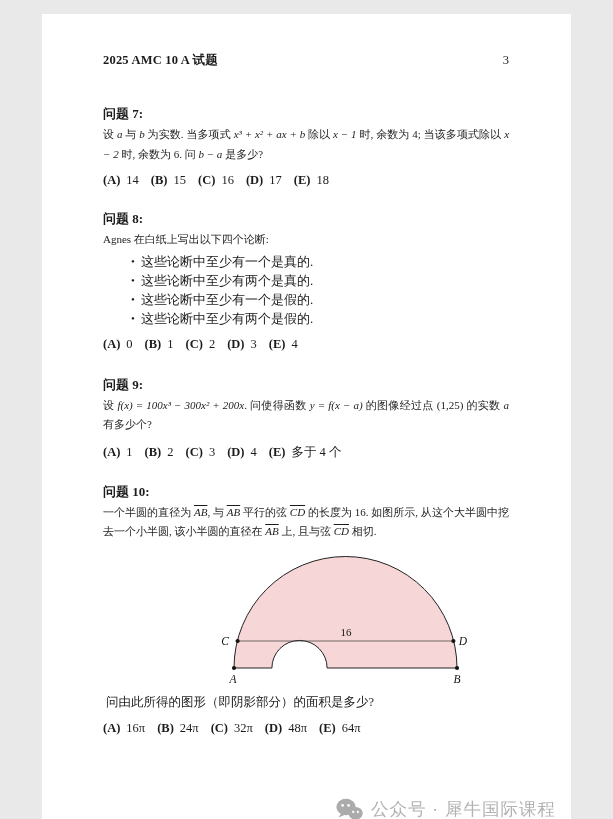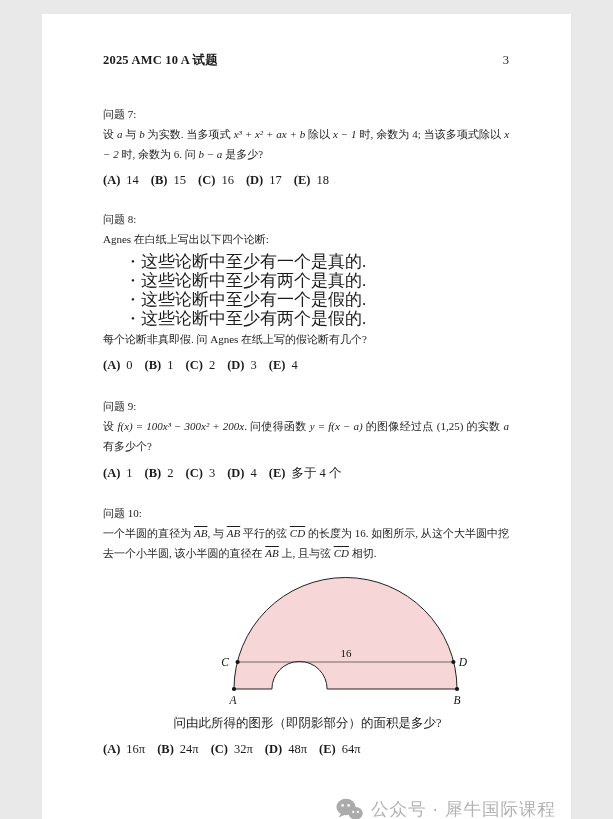--- a/index.html
+++ b/index.html
@@ -10,38 +10,38 @@
   }
   .content{position:absolute;inset:0;padding:38px 62px 0 61px;box-sizing:border-box;}
   .hdr{display:flex;justify-content:space-between;align-items:baseline;font-size:12.5px;}
   .hdr .title{font-weight:bold;letter-spacing:.2px;}
   .hdr .pageno{font-weight:normal;}
   .problem{margin:0;}
   .p7{margin-top:36px;}
   .p8{margin-top:22px;}
   .p9{margin-top:24px;}
   .p10{margin-top:22px;}
-  .plabel{font-weight:normal;font-size:11px;line-height:18px;}
+  .plabel{font-weight:bold;font-size:13px;line-height:18px;}
   .para{font-size:11px;line-height:19.5px;text-align:justify;margin-top:2px;}
   .para i{font-family:"Liberation Serif",serif;}
   .ov{font-style:italic;text-decoration:overline;}
   ul.claims{list-style:none;margin:2px 0 0 0;padding:0 0 0 28px;}
-  ul.claims li{font-size:17px;line-height:19px;position:relative;padding-left:10px;}
+  ul.claims li{font-size:13px;line-height:19px;position:relative;padding-left:10px;}
   ul.claims li::before{content:"•";position:absolute;left:0;top:0;font-size:11px;}
   .choices{display:flex;gap:12px;margin-top:9px;font-size:12.5px;align-items:baseline;}
   .choice{white-space:nowrap;}
   .choice b{font-weight:bold;margin-right:6px;}
   .figwrap{margin:6px 0 0 108px;width:262px;height:140px;}
   .figwrap svg{display:block;}
   .figwrap path.region{stroke:#222222;stroke-width:1;}
   .figwrap line{stroke:#3a3a3a;stroke-width:0.7;}
   .figwrap circle{fill:#141414;}
   .flabel{font-family:"Liberation Serif",serif;font-style:italic;font-size:11.5px;fill:#141414;}
   .fnum{font-family:"Liberation Serif",serif;font-size:11px;fill:#141414;}
-  .question{font-size:12.5px;line-height:19px;margin-top:5px;padding-left:3px;text-align:center;}
+  .question{font-size:12.5px;line-height:19px;margin-top:5px;padding-left:3px;}
   .footer{
     position:absolute;right:15px;bottom:12px;display:flex;align-items:center;gap:8px;
     color:#b2b2b2;font-family:"Liberation Sans",sans-serif;font-size:17.5px;letter-spacing:1px;
   }
 </style>
 </head>
 <body>
 
 <div class="page">
   <div class="content">
@@ -65,21 +65,20 @@
 
     <div class="problem p8">
       <div class="plabel">问题 8:</div>
       <div class="para">Agnes 在白纸上写出以下四个论断:</div>
       <ul class="claims">
         <li>这些论断中至少有一个是真的.</li>
         <li>这些论断中至少有两个是真的.</li>
         <li>这些论断中至少有一个是假的.</li>
         <li>这些论断中至少有两个是假的.</li>
       </ul>
-      <div class="para">每个论断非真即假. 问 Agnes 在纸上写的假论断有几个?</div>
       <div class="choices">
         <span class="choice"><b>(A)</b><span>0</span></span>
         <span class="choice"><b>(B)</b><span>1</span></span>
         <span class="choice"><b>(C)</b><span>2</span></span>
         <span class="choice"><b>(D)</b><span>3</span></span>
         <span class="choice"><b>(E)</b><span>4</span></span>
       </div>
     </div>
 
     <div class="problem p9">

